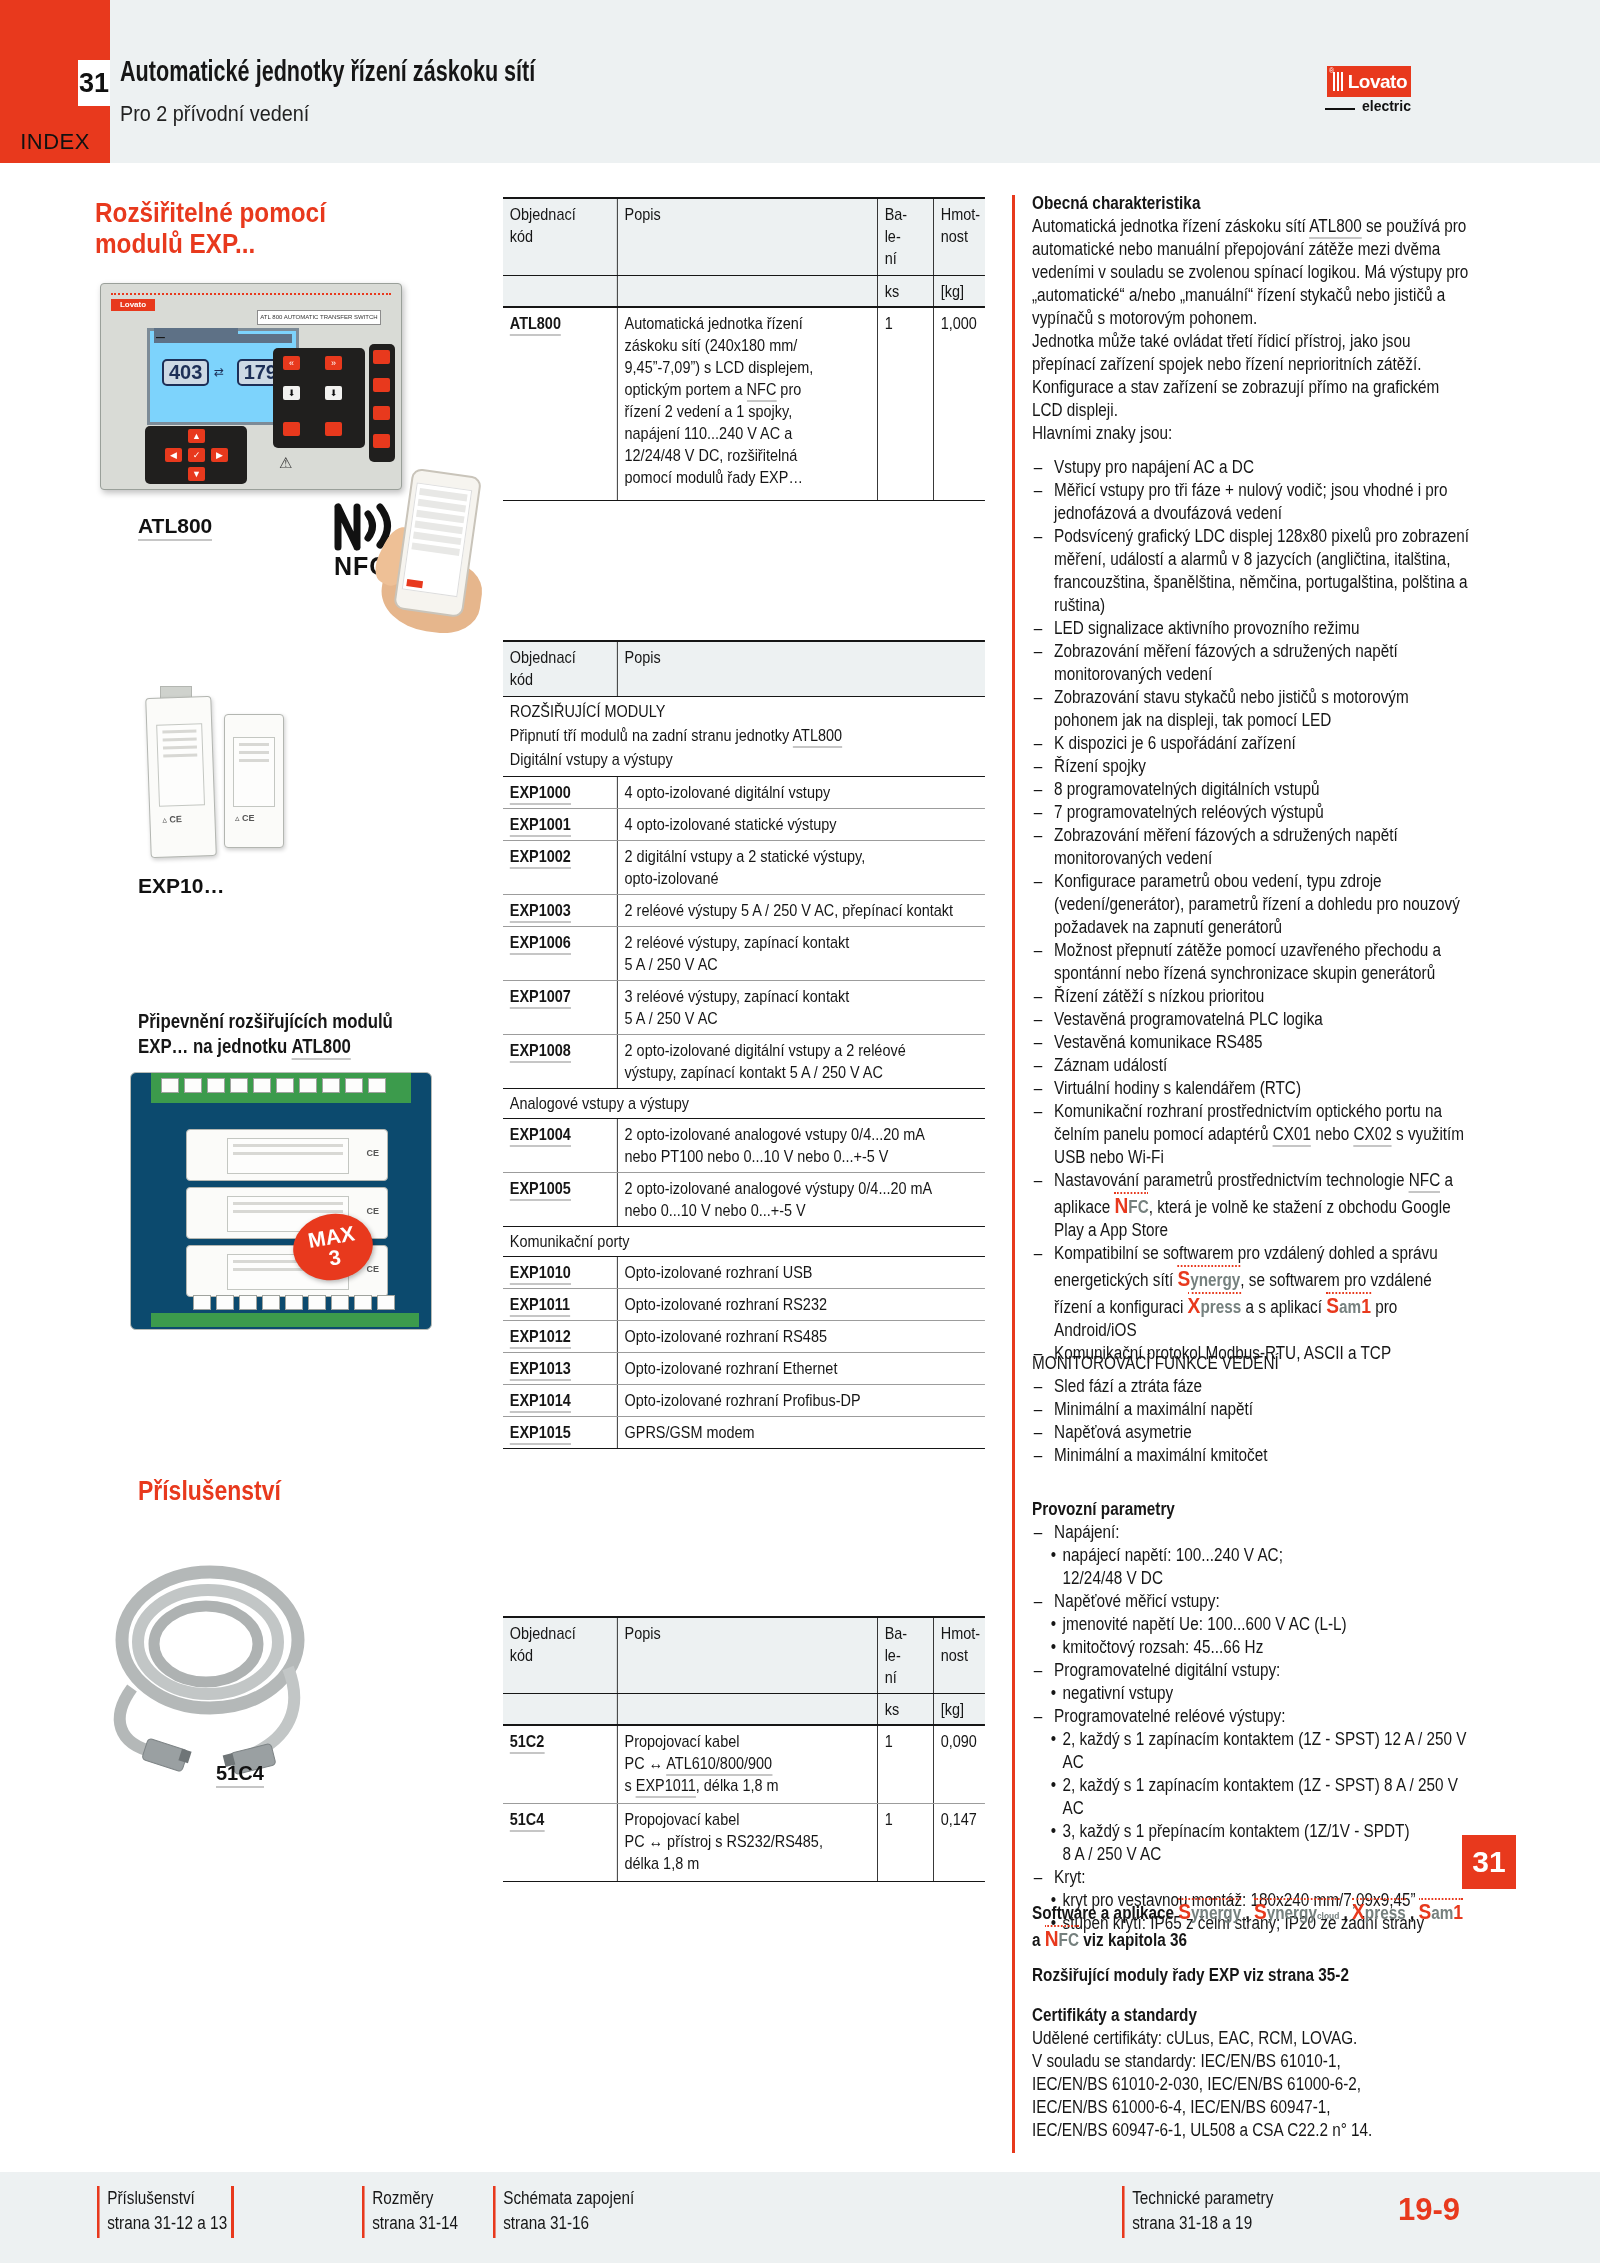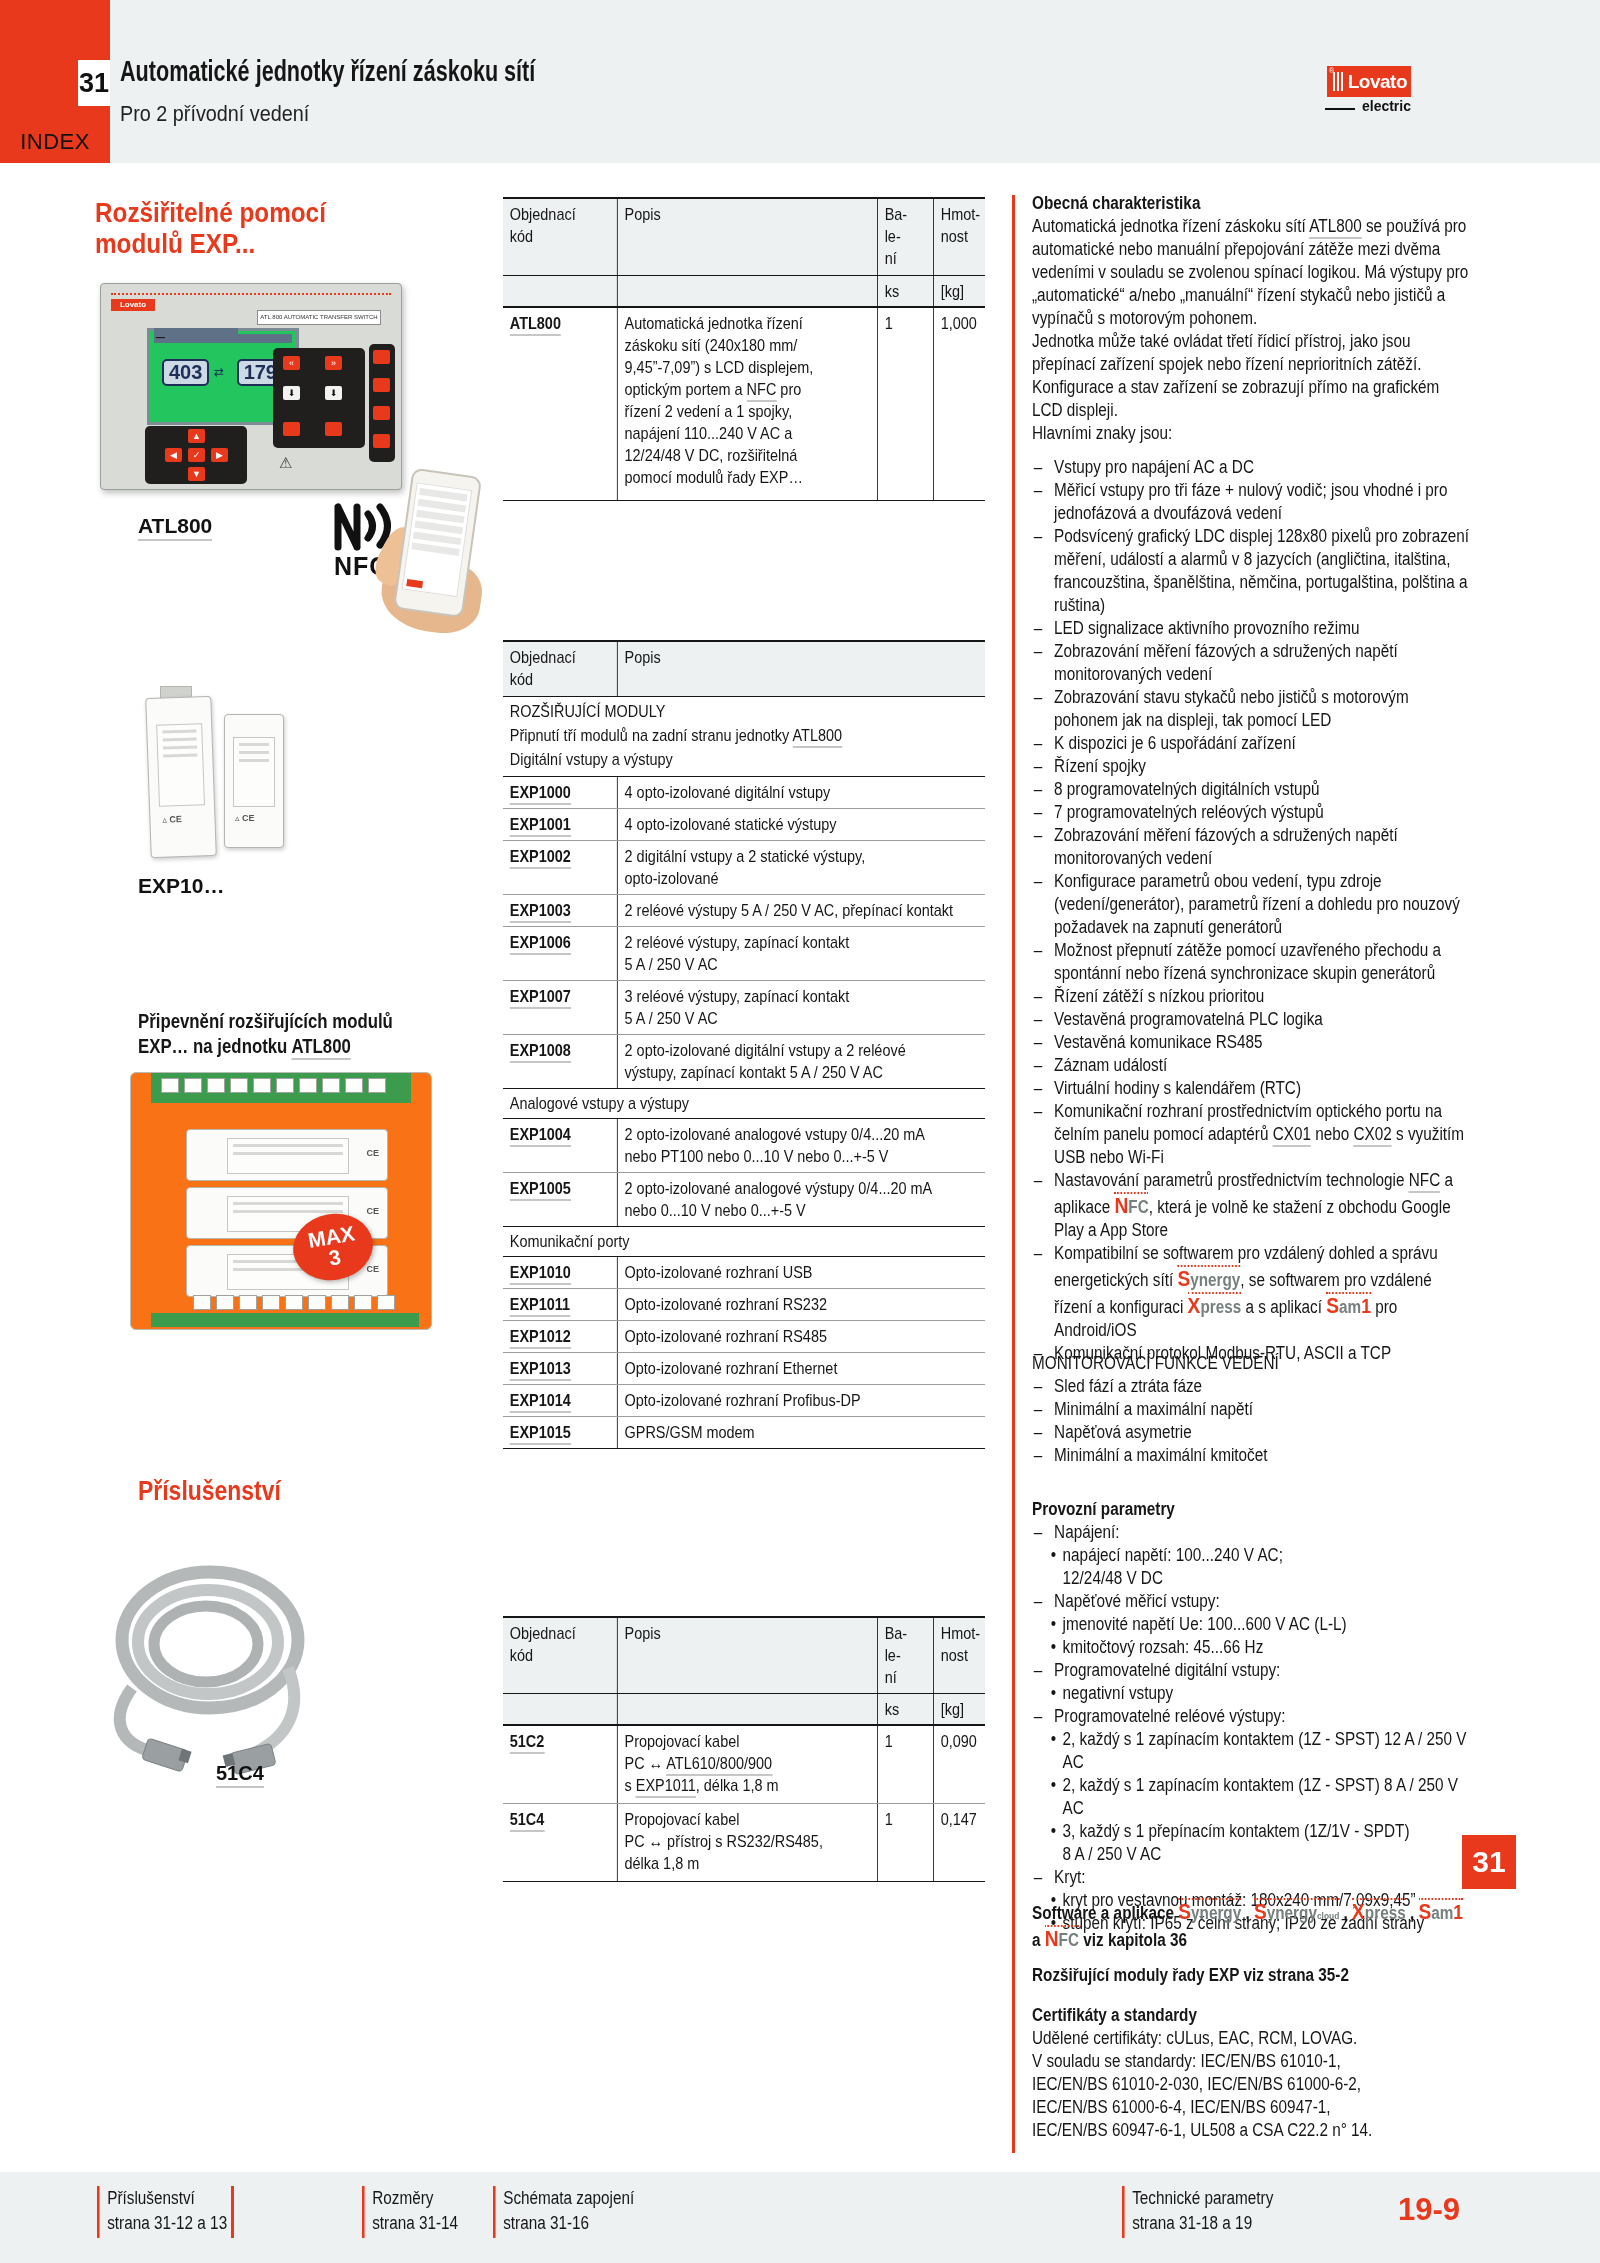--- a/index.html
+++ b/index.html
@@ -34,21 +34,21 @@
   .plabel{font-weight:bold;font-size:21px;color:#111;}
   .ulink{border-bottom:2px solid #c6c6c6;padding-bottom:1px;}
   
   .device{left:100px;top:283px;width:300px;height:205px;background:#d9dbd6;border:1px solid #9aa09a;
           border-radius:4px;box-shadow:2px 3px 6px rgba(0,0,0,.25);}
   .dotline{position:absolute;left:10px;right:10px;top:9px;border-top:2px dotted #e8391d;}
   .devchip{position:absolute;left:10px;top:15px;width:44px;height:12px;background:#e8391d;color:#fff;
            font-size:8px;font-weight:bold;text-align:center;line-height:12px;}
   .devstrip{position:absolute;left:156px;top:26px;width:122px;height:13px;background:#fff;border:1px solid #8c8c8c;
             font-size:6px;color:#333;text-align:center;line-height:12px;overflow:hidden;}
-  .lcd{position:absolute;left:46px;top:44px;width:152px;height:97px;background:#22c55e;border:3px solid #7d8b97;box-sizing:border-box;}
+  .lcd{position:absolute;left:46px;top:44px;width:152px;height:97px;background:#7dd3fc;border:3px solid #7d8b97;box-sizing:border-box;}
   .lcdbar{position:absolute;left:4px;right:4px;height:9px;background:#5e7186;}
   .lcdbar.t{top:3px;} .lcdbar.b{bottom:3px;width:40%;}
   .lcdval{position:absolute;top:28px;font-weight:bold;font-size:20px;color:#1d2f57;border:2px solid #1d2f57;
           border-radius:5px;padding:0 5px;background:#cdd9e4;}
   .lcdval.l{left:12px;} .lcdval.r{right:12px;}
   .lcdarrow{position:absolute;top:34px;left:64px;color:#1d2f57;font-size:12px;letter-spacing:-1px;}
   .pad{position:absolute;background:#201f1e;border-radius:5px;}
   .key{position:absolute;background:#e8391d;border-radius:2px;color:#fff;font-size:9px;
        display:flex;align-items:center;justify-content:center;width:17px;height:14px;}
   .key.white{background:#f2f2f0;color:#111;}
@@ -62,21 +62,21 @@
   .screen{position:absolute;left:4px;top:12px;width:54px;height:106px;background:#fff;border:1px solid #ddd;overflow:hidden;}
   .srow{height:7px;margin:4px 3px 0 3px;background:#e8e8e6;}
   .sred{position:absolute;left:3px;bottom:3px;width:16px;height:7px;background:#e8391d;}
   
   .module{position:absolute;background:#fbfbf9;border:1px solid #b3b6b1;border-radius:4px;box-shadow:1px 2px 4px rgba(0,0,0,.2);}
   .modnotch{position:absolute;background:#cfd2cd;border:1px solid #b3b6b1;}
   .modlabel{position:absolute;background:#fdfdfc;border:1px solid #c4c7c2;}
   .modline{height:3px;margin:5px 5px 0 5px;background:#d8d8d4;}
   .modce{position:absolute;font-size:9px;color:#555;font-weight:bold;}
   
-  .rear{left:130px;top:1072px;width:300px;height:256px;background:#f97316;border:1px solid #b8bbb6;border-radius:6px;}
+  .rear{left:130px;top:1072px;width:300px;height:256px;background:#0c4a6e;border:1px solid #b8bbb6;border-radius:6px;}
   .pcb{position:absolute;background:#3c9b4c;}
   .terms{position:absolute;display:flex;gap:5px;}
   .term{width:16px;height:13px;background:#fdfdfc;border:1px solid #9fa39e;}
   .slotmod{position:absolute;left:55px;width:200px;height:50px;background:#fbfbf9;border:1px solid #b3b6b1;border-radius:4px;}
   .maxbadge{left:293px;top:1214px;width:80px;height:66px;background:#e8391d;border-radius:50%;
             transform:rotate(-10deg);display:flex;flex-direction:column;align-items:center;justify-content:center;
             color:#fff;font-weight:bold;font-size:21px;line-height:21px;box-shadow:1px 2px 5px rgba(0,0,0,.3);}
   
   .cablewrap{left:92px;top:1548px;width:220px;height:240px;}
   

